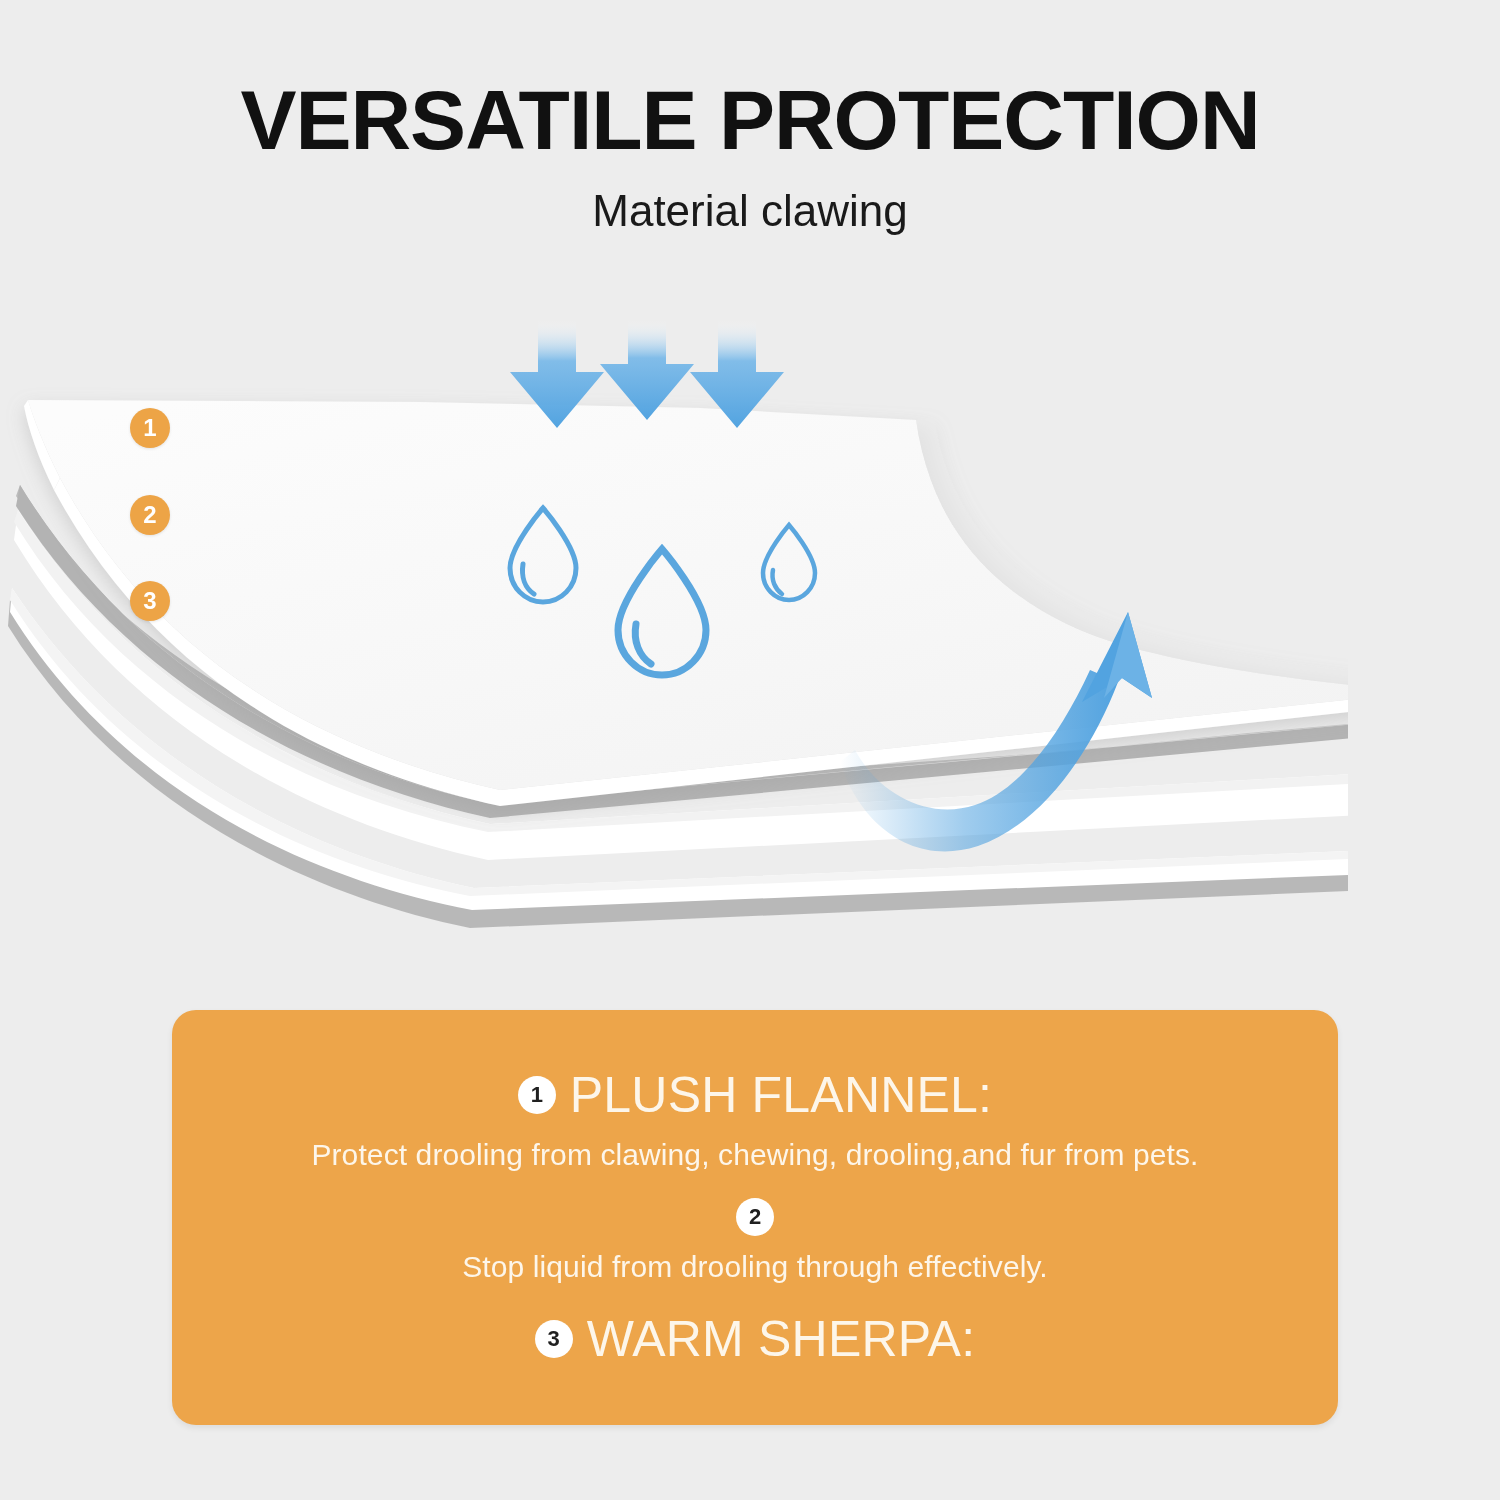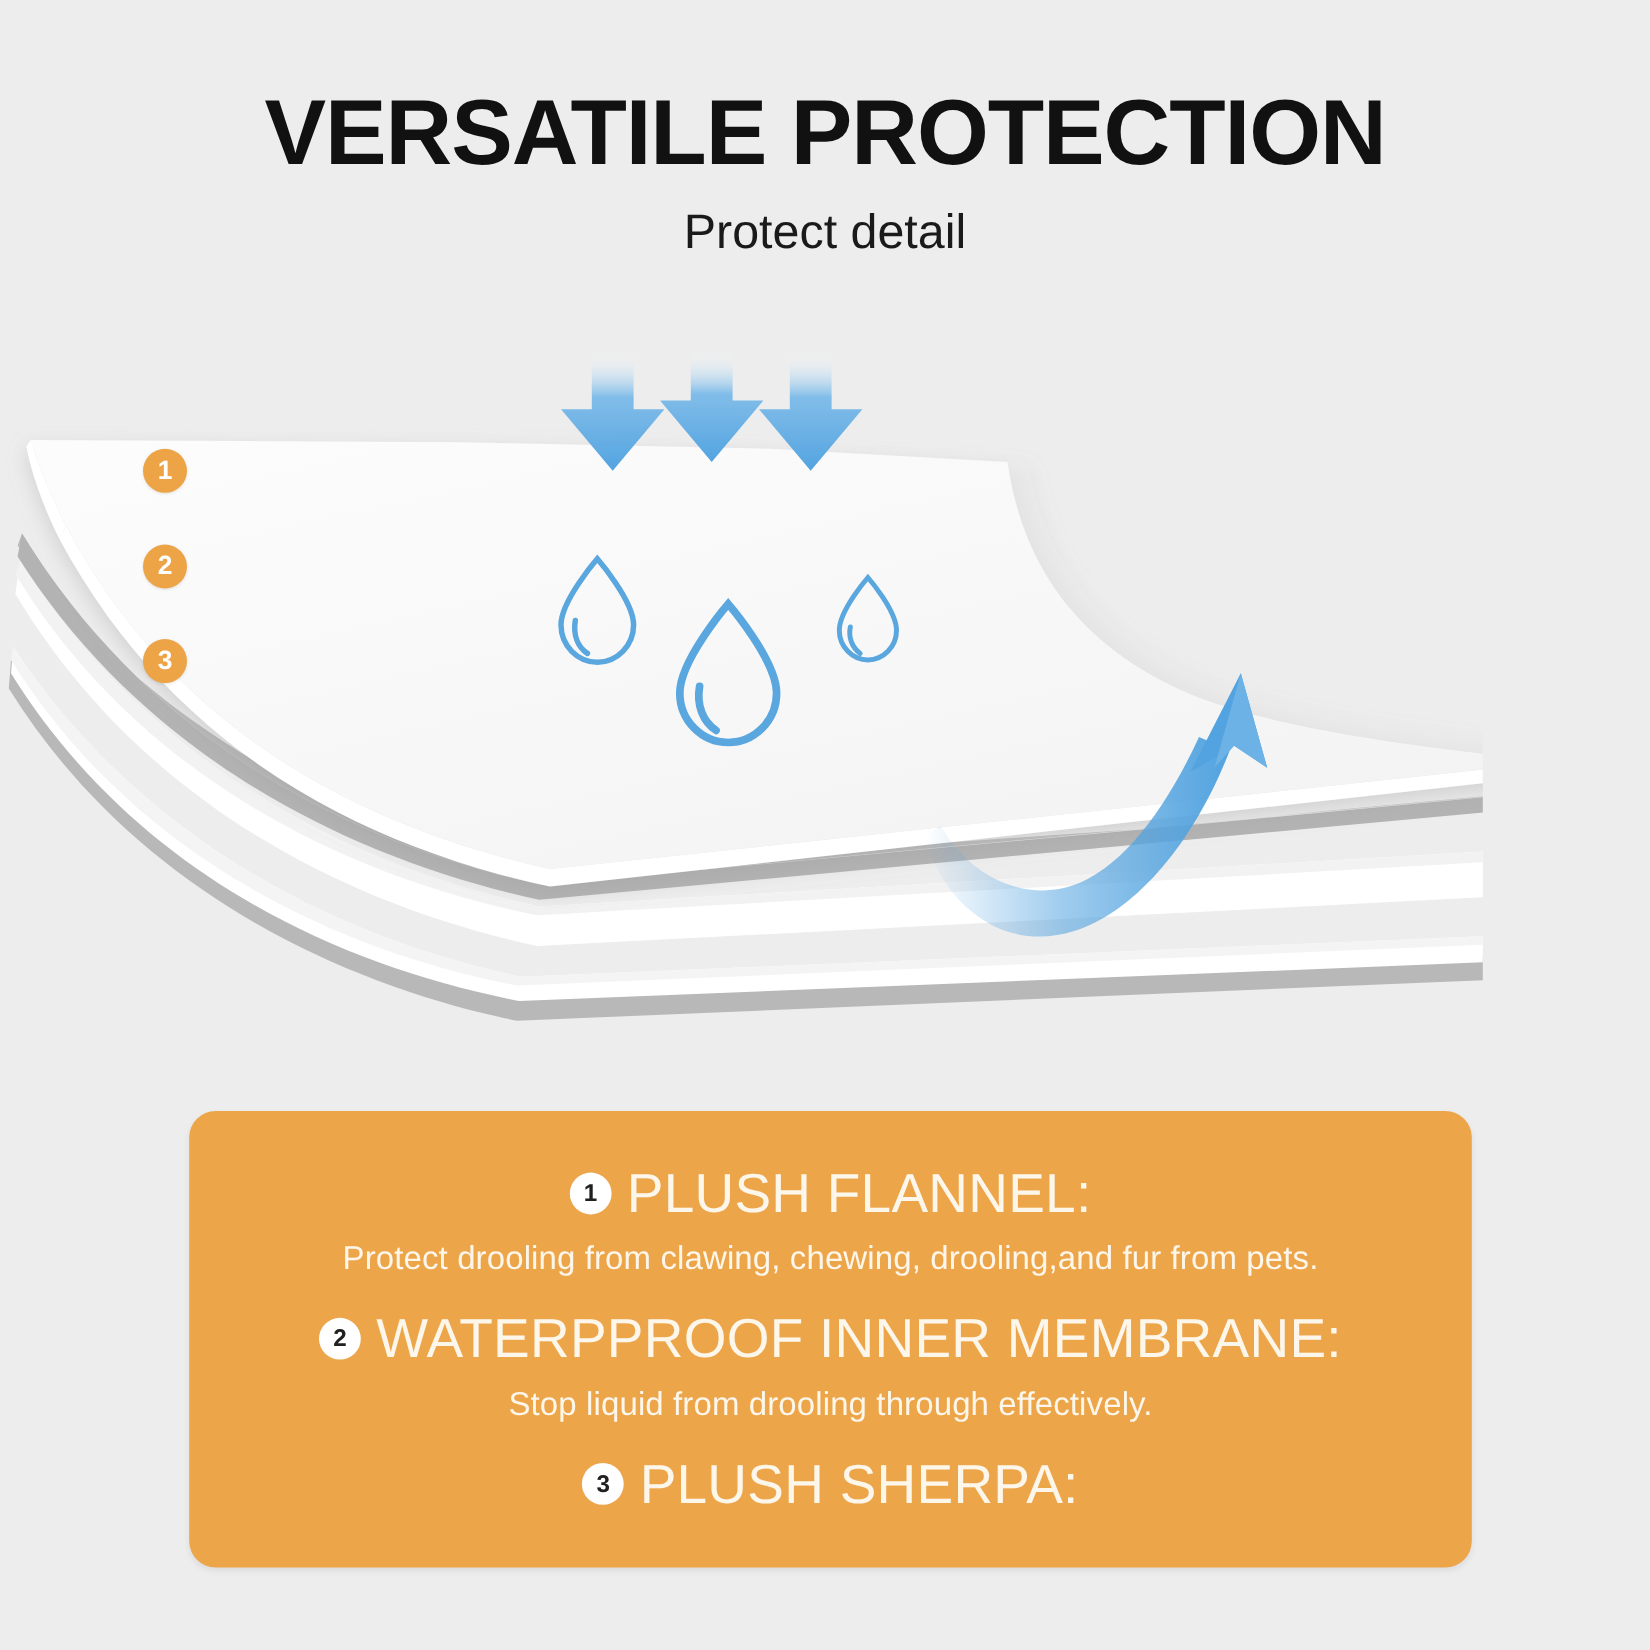--- a/index.html
+++ b/index.html
@@ -132,21 +132,21 @@
     white-space: nowrap;
   }
 </style>
 </head>
 <body>
 
 <div id="page">
 
   <div id="header">
     <h1 id="page-title">VERSATILE PROTECTION</h1>
-    <div id="page-subtitle">Protect detail</div>
+    <div id="page-subtitle">Material clawing</div>
   </div>
 
   <div id="illustration">
     <svg viewBox="0 0 1500 680" xmlns="http://www.w3.org/2000/svg">
       <defs>
         <linearGradient id="arrowGrad" x1="0" y1="0" x2="0" y2="1">
           <stop offset="0%" stop-color="#ffffff" stop-opacity="0"></stop>
           <stop offset="38%" stop-color="#6EB4E8" stop-opacity="0.85"></stop>
           <stop offset="100%" stop-color="#52A3E0" stop-opacity="1"></stop>
         </linearGradient>
@@ -245,27 +245,26 @@
       <div class="feature-heading">
         <span class="feature-badge">1</span>
         <span class="feature-title">PLUSH FLANNEL:</span>
       </div>
       <div class="feature-desc">Protect drooling from clawing, chewing, drooling,and fur from pets.</div>
     </div>
 
     <div class="feature-item">
       <div class="feature-heading">
         <span class="feature-badge">2</span>
-        <span class="feature-title">WATERPPROOF INNER MEMBRANE:</span>
       </div>
       <div class="feature-desc">Stop liquid from drooling through effectively.</div>
     </div>
 
     <div class="feature-item">
       <div class="feature-heading">
         <span class="feature-badge">3</span>
-        <span class="feature-title">PLUSH SHERPA:</span>
+        <span class="feature-title">WARM SHERPA:</span>
       </div>
     </div>
 
   </div>
 
 </div>
 
 </body></html>

